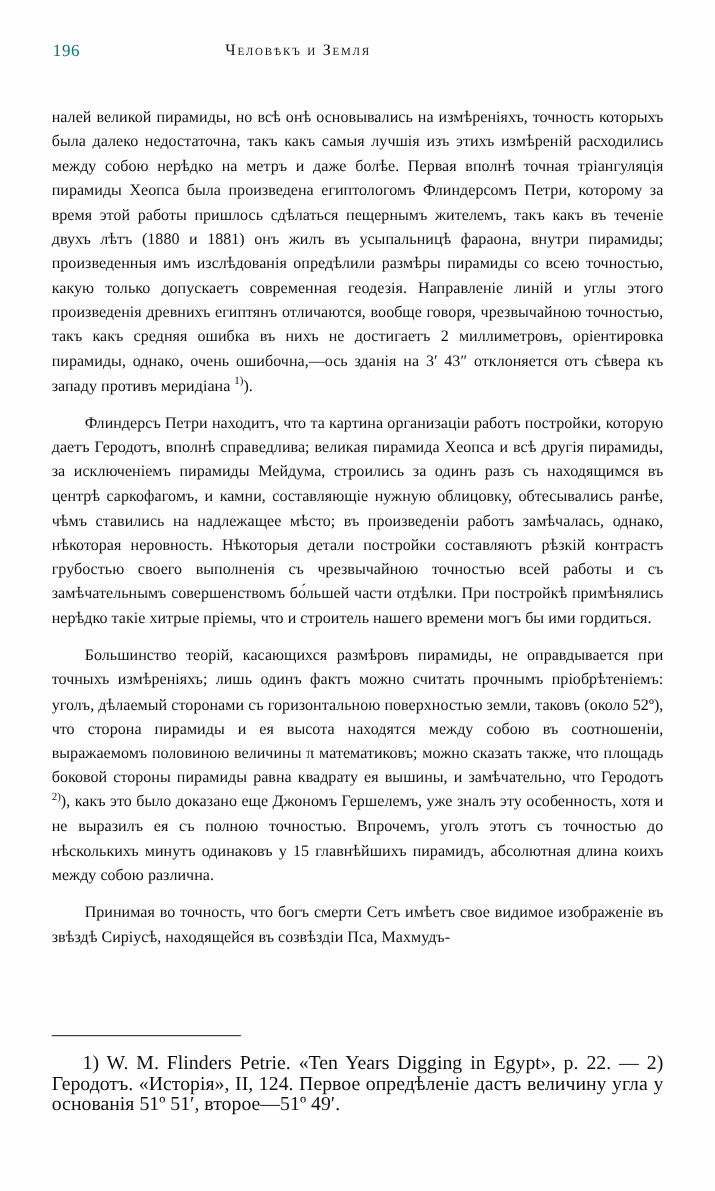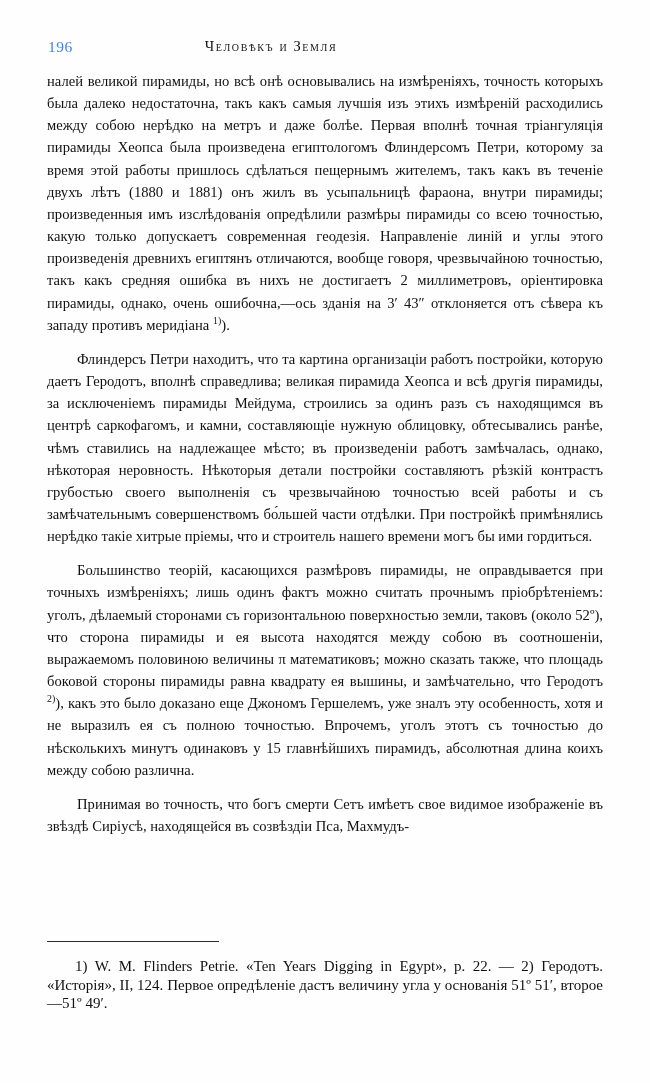--- a/index.html
+++ b/index.html
@@ -29,38 +29,38 @@
     top: 38px;
     width: 650px;
     height: 22px;
   }
   .page-number {
     position: absolute;
     left: 48px;
     top: 0;
     font-size: 15.5px;
     letter-spacing: 0.5px;
-    color: #3b82f6;
+    color: #0f766e;
     font-family: Liberation Serif, serif;
   }
   .running-title {
     position: absolute;
     left: 0;
     top: 0;
     width: 542px;
     text-align: center;
     font-size: 14.5px;
     letter-spacing: 1.6px;
     color: #141414;
     font-variant: small-caps;
   }
   .body-text {
     position: absolute;
     left: 47px;
-    top: 70px;
+    top: 96px;
     width: 556px;
     font-size: 14.6px;
     line-height: 22.15px;
     text-align: justify;
     text-justify: inter-word;
     color: #111111;
     letter-spacing: 0.02px;
   }
   .body-text p {
     margin: 0 0 0 0;
@@ -78,21 +78,21 @@
     top: 941px;
     width: 172px;
     height: 1px;
     background: #2a2a2a;
   }
   .footnotes {
     position: absolute;
     left: 47px;
     top: 957px;
     width: 556px;
-    font-size: 15px;
+    font-size: 18px;
     line-height: 18.6px;
     text-align: justify;
     color: #111111;
   }
   .footnotes p {
     margin: 0;
     text-indent: 28px;
   }
   sup {
     font-size: 0.68em;

